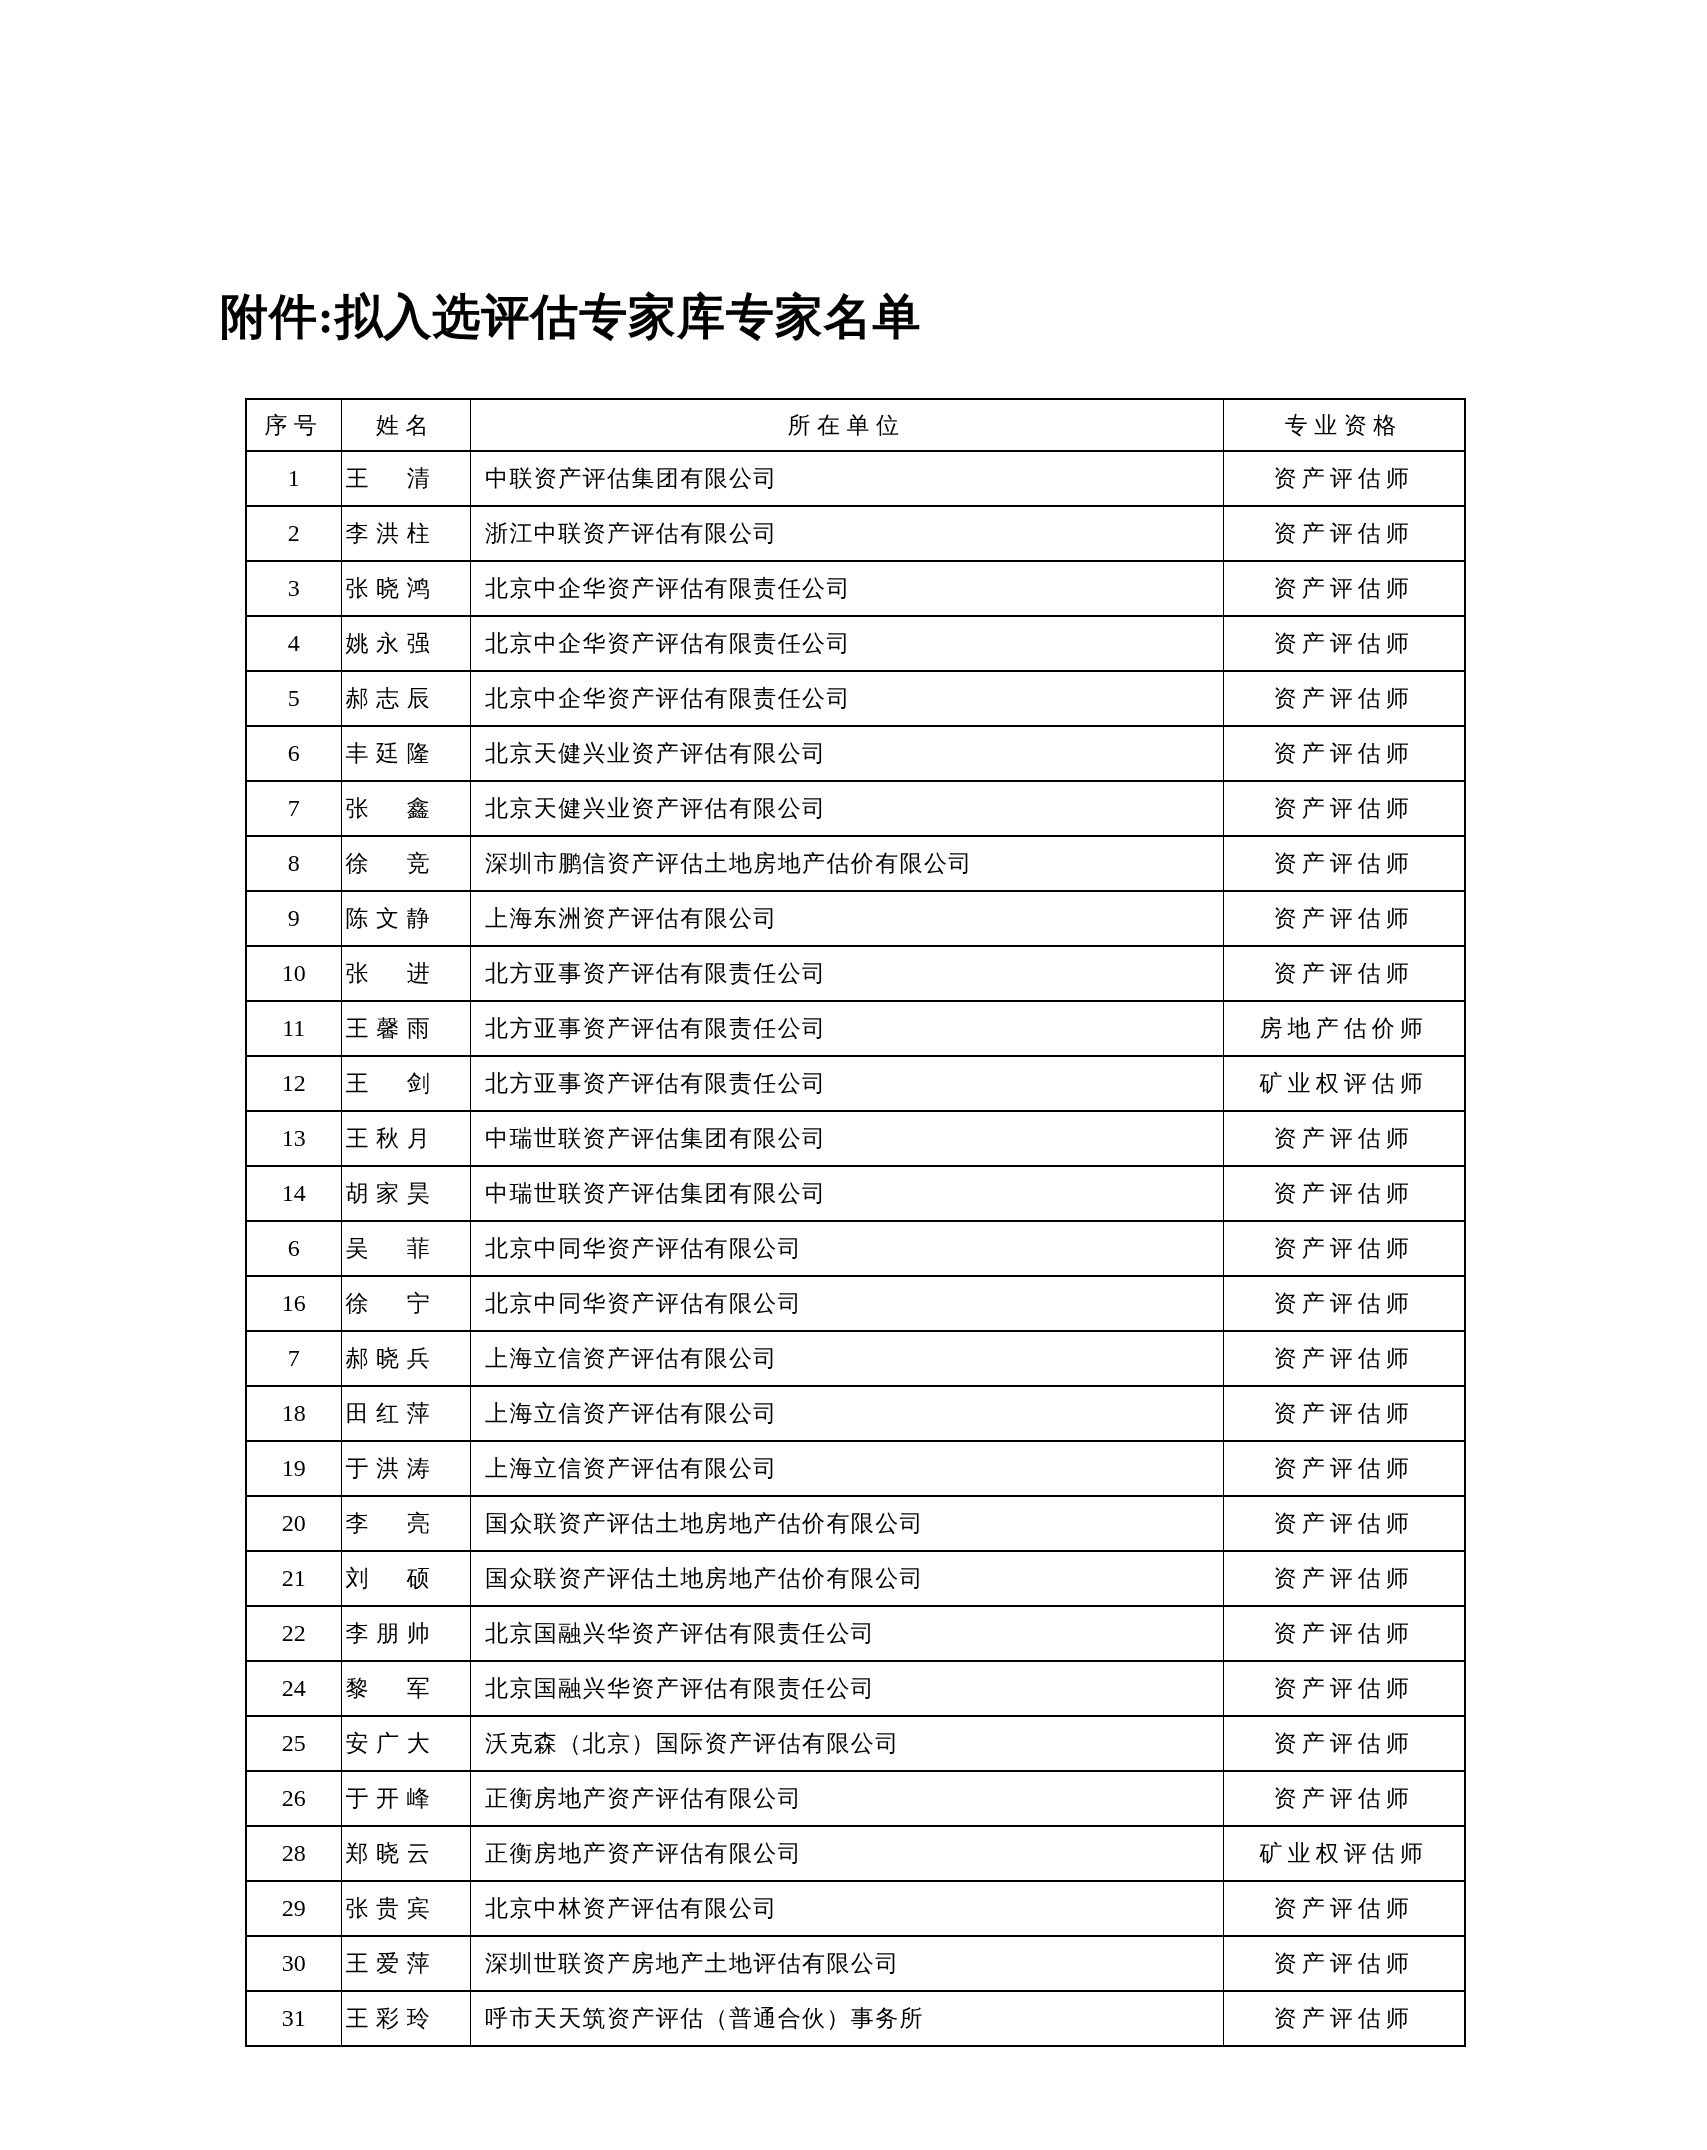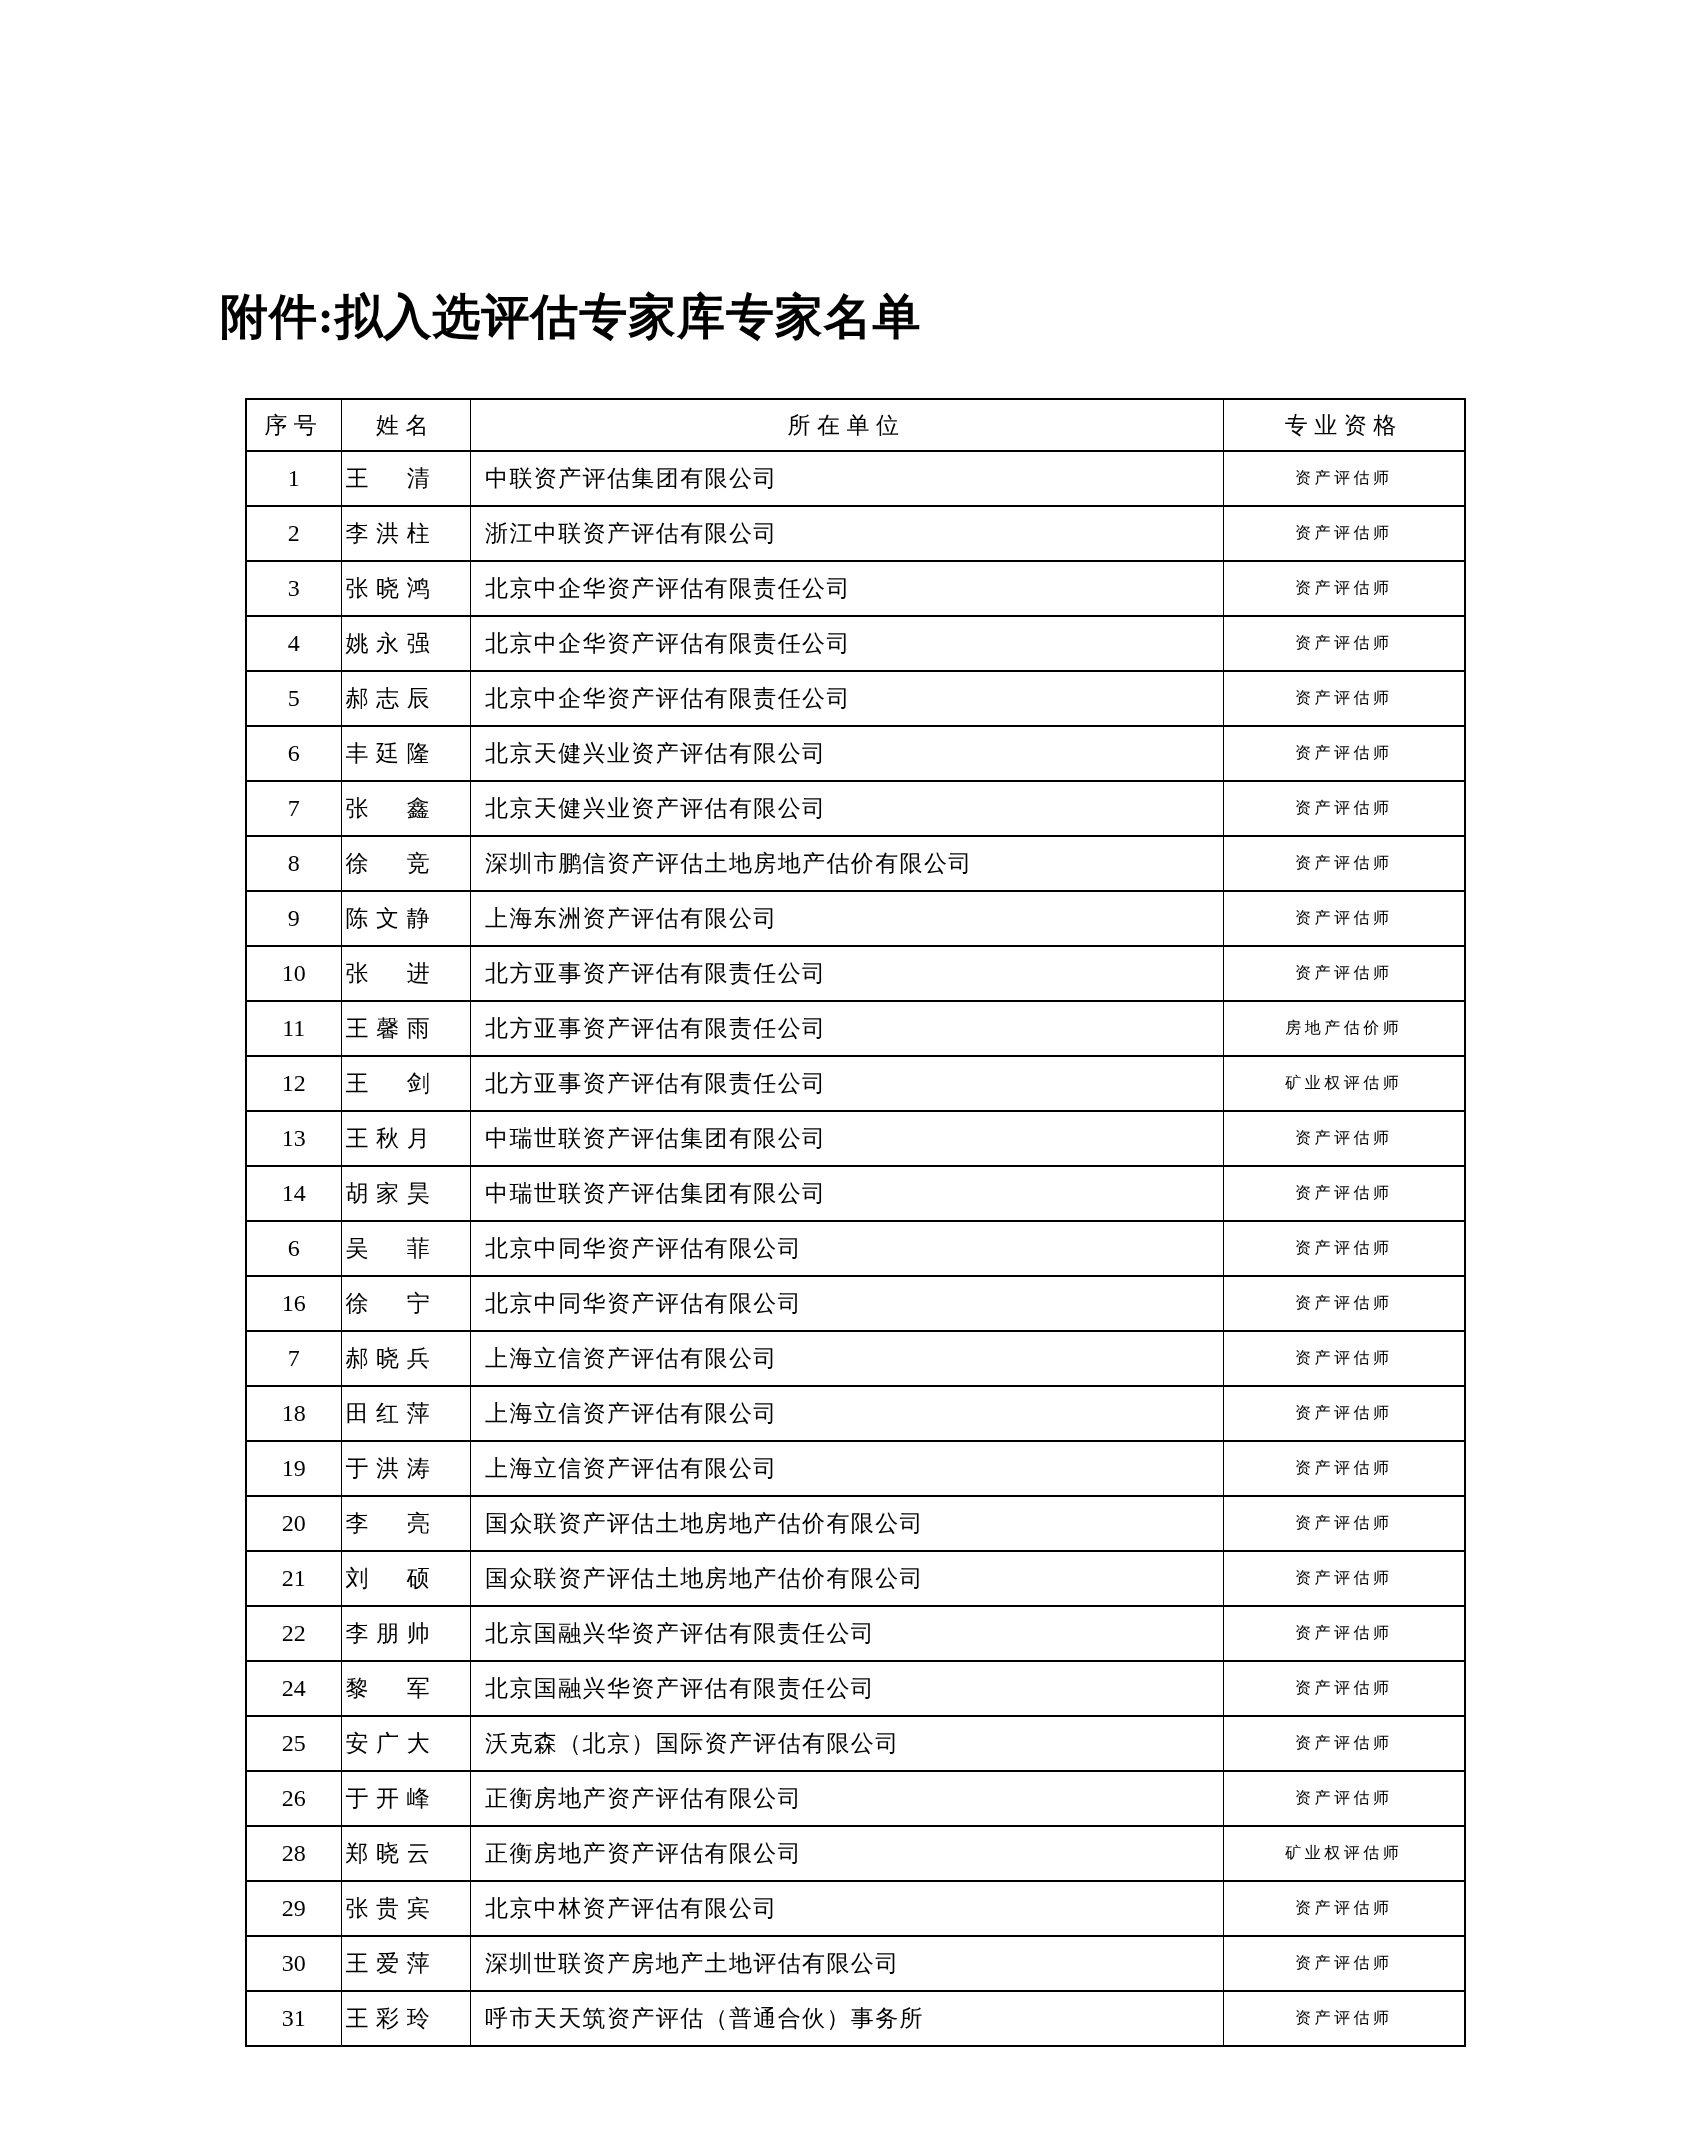--- a/index.html
+++ b/index.html
@@ -64,21 +64,21 @@
     padding-left: 4px;
     letter-spacing: 0.33em;
   }
   td.c-org {
     font-size: 23px;
     text-align: left;
     padding-left: 14.6px;
     letter-spacing: 0.06em;
   }
   td.c-qual {
-    font-size: 16px;
+    font-size: 23px;
     text-align: center;
     letter-spacing: 0.22em;
   }
 </style>
 </head>
 <body>
 
 <div class="doc-title">附件:拟入选评估专家库专家名单</div>
 
 <table class="experts">

